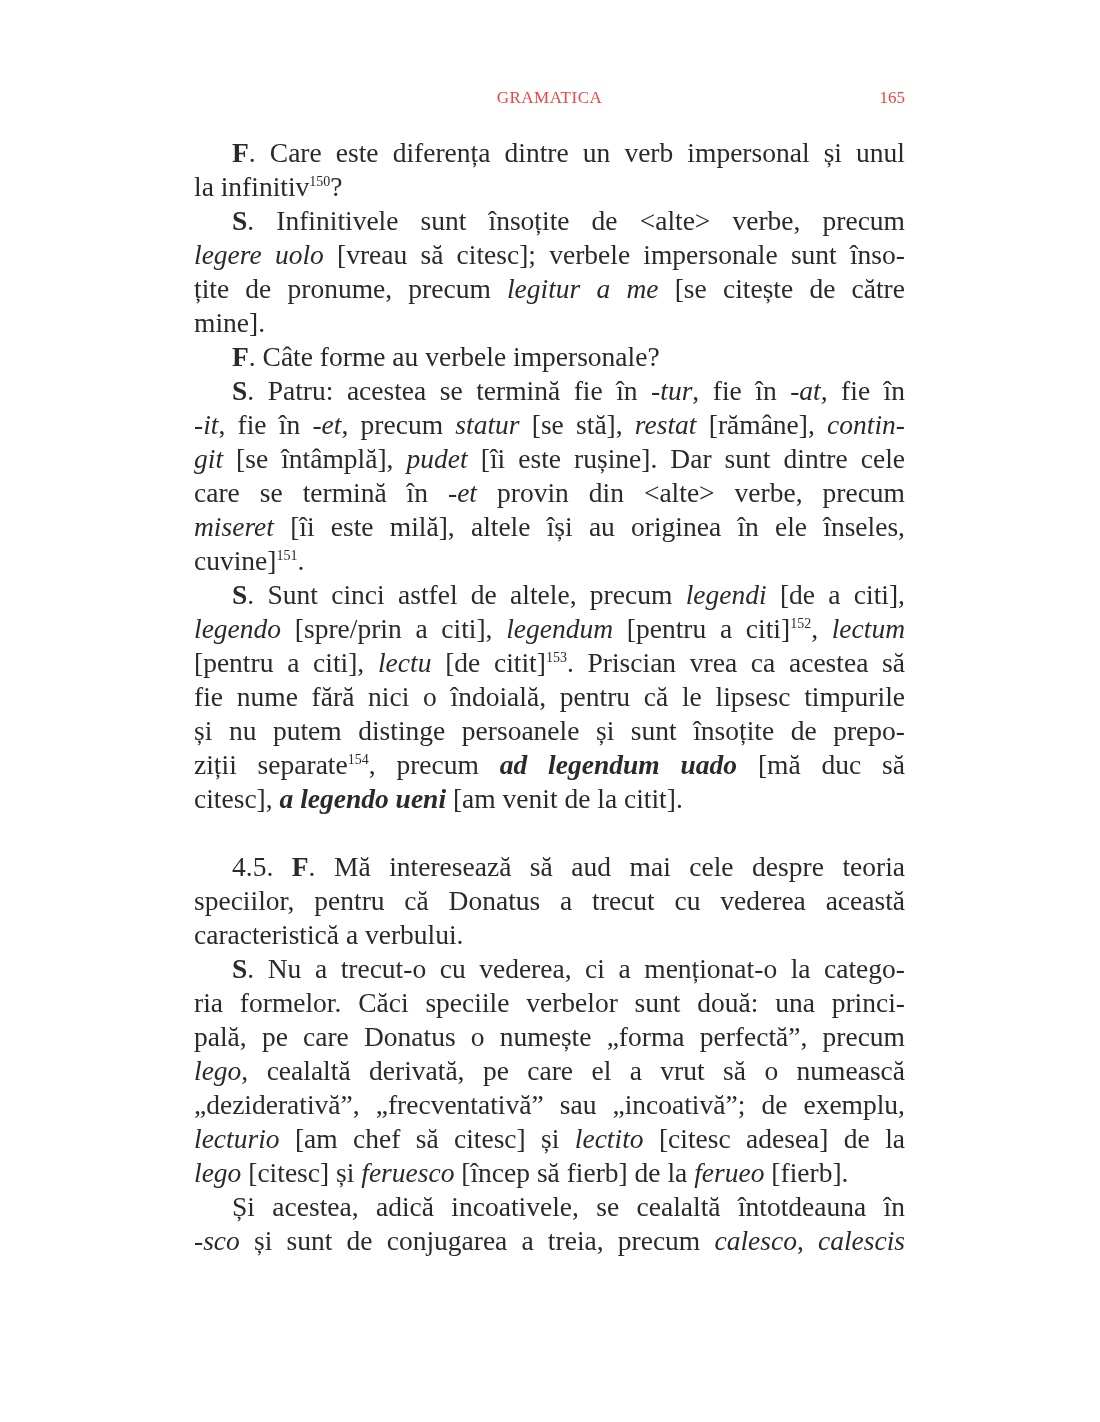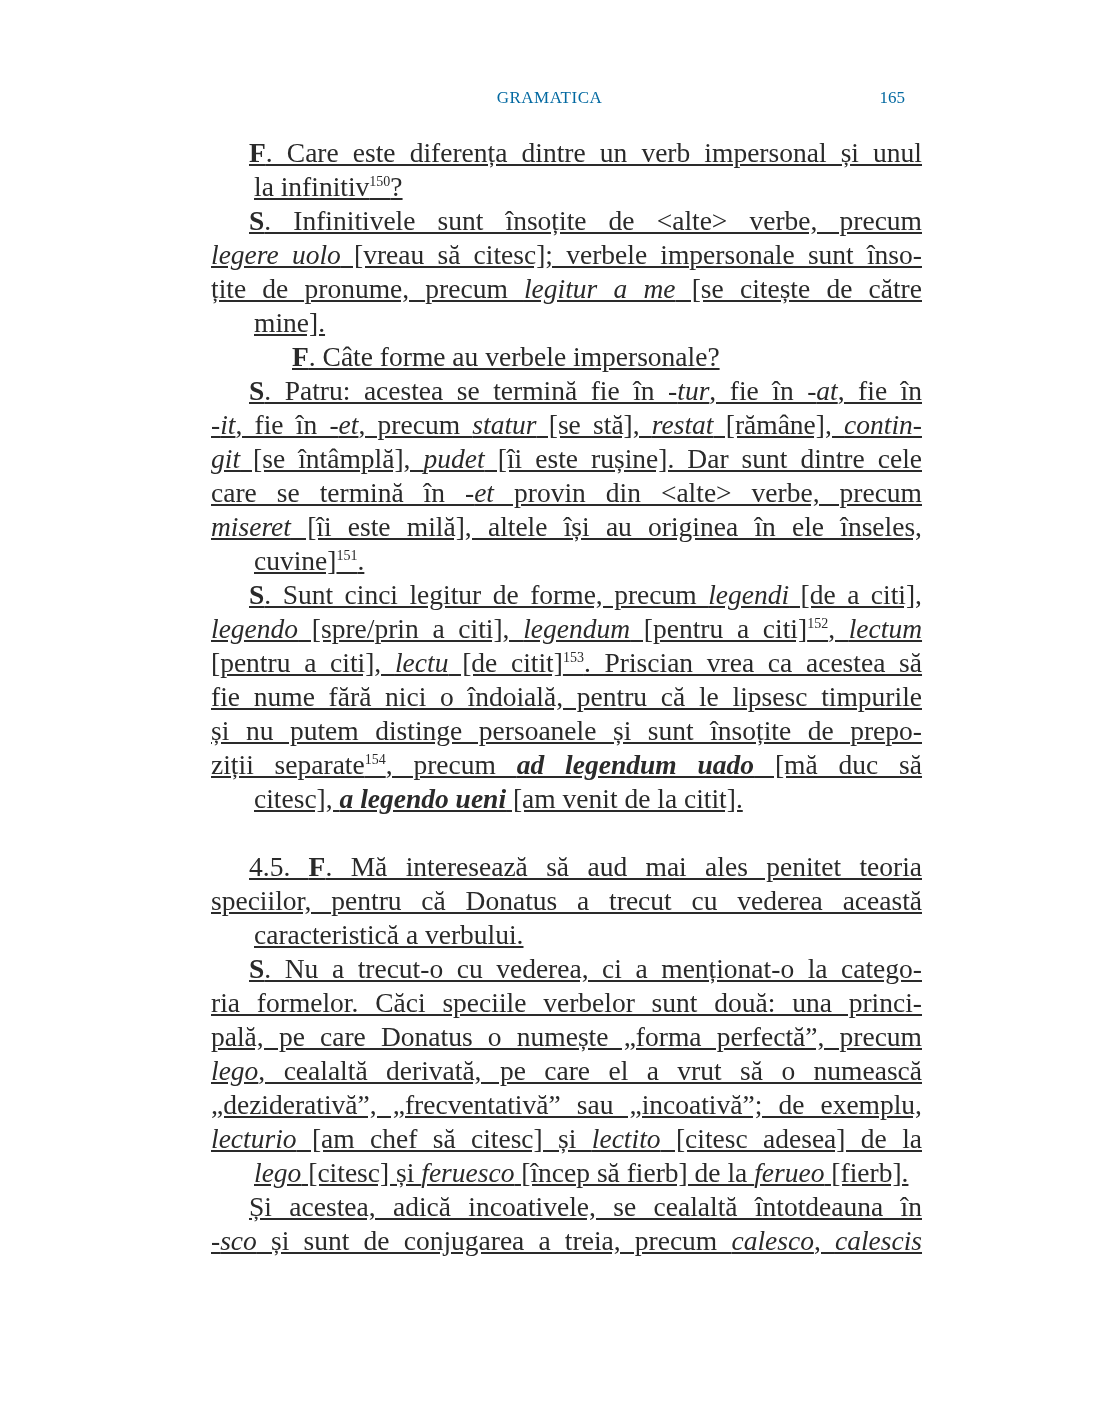--- a/index.html
+++ b/index.html
@@ -1,26 +1,26 @@
 <!DOCTYPE html>
 <html><head>
 <meta charset="utf-8">
 <style>
   html, body { margin: 0; padding: 0; background: #ffffff; }
   body { width: 1100px; height: 1422px; position: relative; overflow: hidden;
          font-family: "Liberation Serif", "DejaVu Serif", serif; color: #2a2a2a; }
   .page { position: absolute; left: 194px; top: 0; width: 711px; }
   .header { position: absolute; top: 88px; left: 0; width: 711px; height: 24px;
-            font-size: 17px; color: #0369a1; }
+            font-size: 17px; color: #ef4444; }
   .header .title { position: absolute; left: 0; right: 0; text-align: center; letter-spacing: 0.5px; }
   .header .pnum { position: absolute; right: 0; }
-  .body { position: absolute; top: 136px; left: 17px; width: 711px; font-size: 27.5px; text-decoration: underline; }
+  .body { position: absolute; top: 136px; left: 0; width: 711px; font-size: 27.5px; }
   .line { height: 34px; line-height: 34px; white-space: nowrap; overflow: visible;
           text-align: justify; text-align-last: justify; }
-  .line.last { text-align: left; text-align-last: left; margin-left: 43px; }
+  .line.last { text-align: left; text-align-last: left; }
   .line.indent { padding-left: 38px; }
   .gap { height: 34px; }
   .b { font-weight: bold; }
   .i { font-style: italic; }
   .bi { font-style: italic; font-weight: bold; }
   sup { font-size: 14px; line-height: 0; vertical-align: 10px; }
 </style>
 </head>
 <body>
 
@@ -36,29 +36,29 @@
       <div class="line"><span class="i">legere uolo</span><span> [vreau să citesc]; verbele impersonale sunt înso-</span></div>
       <div class="line"><span>țite de pronume, precum </span><span class="i">legitur a me</span><span> [se citește de către</span></div>
       <div class="line last"><span>mine].</span></div>
       <div class="line indent last"><span class="b">F</span><span>. Câte forme au verbele impersonale?</span></div>
       <div class="line indent"><span class="b">S</span><span>. Patru: acestea se termină fie în -</span><span class="i">tur</span><span>, fie în -</span><span class="i">at</span><span>, fie în</span></div>
       <div class="line"><span>-</span><span class="i">it</span><span>, fie în -</span><span class="i">et</span><span>, precum </span><span class="i">statur</span><span> [se stă], </span><span class="i">restat</span><span> [rămâne], </span><span class="i">contin-</span></div>
       <div class="line"><span class="i">git</span><span> [se întâmplă], </span><span class="i">pudet</span><span> [îi este rușine]. Dar sunt dintre cele</span></div>
       <div class="line"><span>care se termină în -</span><span class="i">et</span><span> provin din &lt;alte&gt; verbe, precum</span></div>
       <div class="line"><span class="i">miseret</span><span> [îi este milă], altele își au originea în ele înseles,</span></div>
       <div class="line last"><span>cuvine]</span><sup>151</sup><span>.</span></div>
-      <div class="line indent"><span class="b">S</span><span>. Sunt cinci legitur de forme, precum </span><span class="i">legendi</span><span> [de a citi],</span></div>
+      <div class="line indent"><span class="b">S</span><span>. Sunt cinci astfel de altele, precum </span><span class="i">legendi</span><span> [de a citi],</span></div>
       <div class="line"><span class="i">legendo</span><span> [spre/prin a citi], </span><span class="i">legendum</span><span> [pentru a citi]</span><sup>152</sup><span>, </span><span class="i">lectum</span></div>
       <div class="line"><span>[pentru a citi], </span><span class="i">lectu</span><span> [de citit]</span><sup>153</sup><span>. Priscian vrea ca acestea să</span></div>
       <div class="line"><span>fie nume fără nici o îndoială, pentru că le lipsesc timpurile</span></div>
       <div class="line"><span>și nu putem distinge persoanele și sunt însoțite de prepo-</span></div>
       <div class="line"><span>ziții separate</span><sup>154</sup><span>, precum </span><span class="bi">ad legendum uado</span><span> [mă duc să</span></div>
       <div class="line last"><span>citesc], </span><span class="bi">a legendo ueni</span><span> [am venit de la citit].</span></div>
       <div class="gap"></div>
-      <div class="line indent"><span>4.5. </span><span class="b">F</span><span>. Mă interesează să aud mai ales penitet teoria</span></div>
+      <div class="line indent"><span>4.5. </span><span class="b">F</span><span>. Mă interesează să aud mai cele despre teoria</span></div>
       <div class="line"><span>speciilor, pentru că Donatus a trecut cu vederea această</span></div>
       <div class="line last"><span>caracteristică a verbului.</span></div>
       <div class="line indent"><span class="b">S</span><span>. Nu a trecut-o cu vederea, ci a menționat-o la catego-</span></div>
       <div class="line"><span>ria formelor. Căci speciile verbelor sunt două: una princi-</span></div>
       <div class="line"><span>pală, pe care Donatus o numește „forma perfectă”, precum</span></div>
       <div class="line"><span class="i">lego</span><span>, cealaltă derivată, pe care el a vrut să o numească</span></div>
       <div class="line"><span>„dezi­derativă”, „frecventativă” sau „incoativă”; de exemplu,</span></div>
       <div class="line"><span class="i">lecturio</span><span> [am chef să citesc] și </span><span class="i">lectito</span><span> [citesc adesea] de la</span></div>
       <div class="line last"><span class="i">lego</span><span> [citesc] și </span><span class="i">feruesco</span><span> [încep să fierb] de la </span><span class="i">ferueo</span><span> [fierb].</span></div>
       <div class="line indent"><span>Și acestea, adică incoativele, se cealaltă întotdeauna în</span></div>

